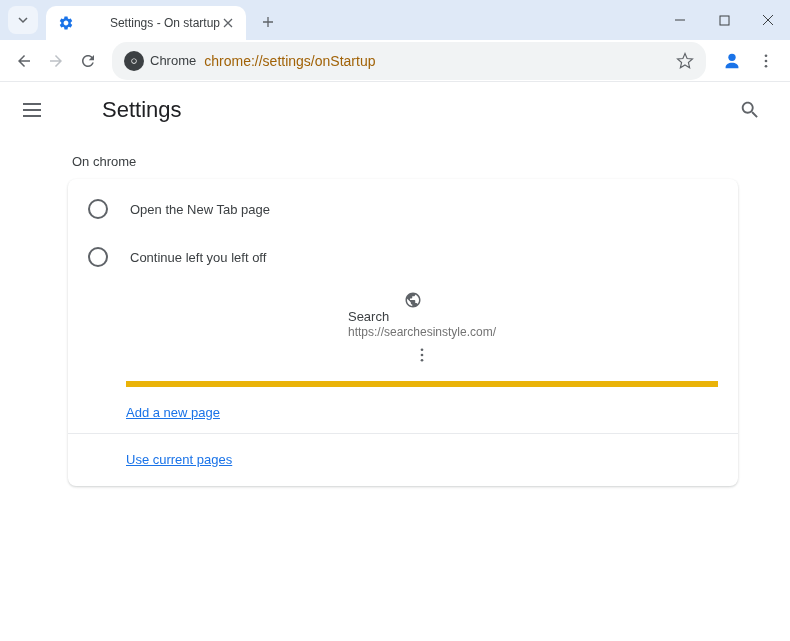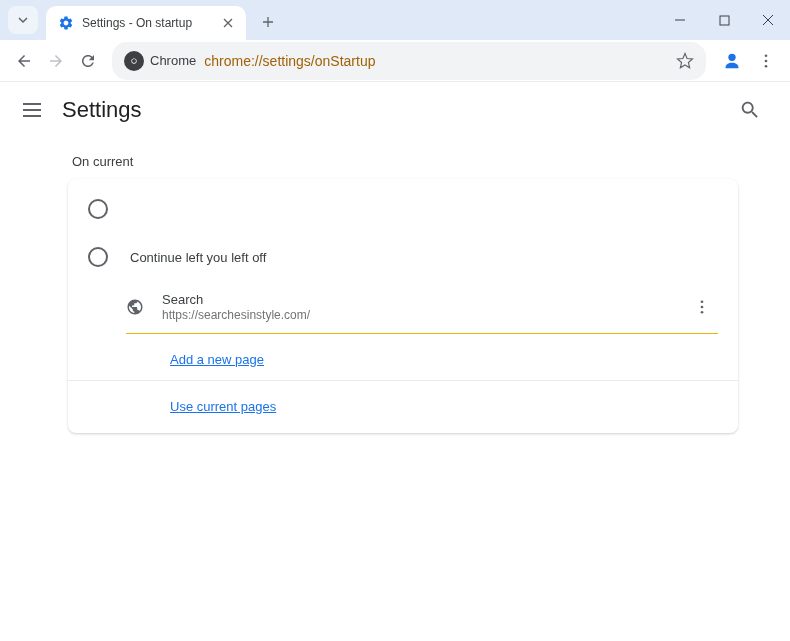--- a/index.html
+++ b/index.html
@@ -1,65 +1,65 @@
 <!DOCTYPE html>
 <html><head>
 <meta charset="utf-8">
 <style>
 * { box-sizing: border-box; margin: 0; padding: 0; font-family: 'Segoe UI', Arial, sans-serif; }
 body { width: 790px; height: 641px; background: #fff; overflow: hidden; }
 
 
 .titlebar { height: 40px; background: #dfe9f7; display: flex; align-items: flex-end; position: relative; }
 .dropdown-btn { width: 30px; height: 28px; background: #eff4fb; border-radius: 8px; margin-left: 8px; margin-bottom: 6px; display: flex; align-items: center; justify-content: center; cursor: pointer; }
-.tab { background: #fff; height: 34px; border-radius: 10px 10px 0 0; margin-left: 8px; display: flex; align-items: center; padding: 0 10px 0 12px; min-width: 200px; position: relative; }
+.tab { background: #fff; height: 34px; border-radius: 10px 10px 0 0; margin-left: 8px; display: flex; align-items: center; padding: 0 10px 0 12px; min-width: 200px; position: relative; text-align: right; }
 .tab-favicon { width: 16px; height: 16px; display: flex; align-items: center; justify-content: center; margin-right: 8px; color: #1a73e8; }
 .tab-title { font-size: 12px; color: #3c4043; flex: 1; white-space: nowrap; overflow: hidden; }
 .tab-close { width: 16px; height: 16px; display: flex; align-items: center; justify-content: center; cursor: pointer; color: #5f6368; }
 .new-tab-btn { width: 28px; height: 28px; display: flex; align-items: center; justify-content: center; margin-left: 8px; margin-bottom: 4px; cursor: pointer; border-radius: 50%; color: #5f6368; }
 .window-controls { position: absolute; right: 0; top: 0; display: flex; height: 40px; }
 .win-ctrl { width: 44px; display: flex; align-items: center; justify-content: center; cursor: pointer; color: #3c4043; }
 
 
 .toolbar { height: 42px; background: #fff; display: flex; align-items: center; padding: 0 8px; border-bottom: 1px solid #e8eaed; }
 .nav-btn { width: 32px; height: 32px; display: flex; align-items: center; justify-content: center; color: #5f6368; cursor: pointer; border-radius: 50%; }
 .nav-btn.disabled { color: #bdc1c6; cursor: default; }
 .omnibox { flex: 1; height: 38px; background: #f1f3f4; border-radius: 15px; margin: 0 8px; display: flex; align-items: center; padding: 0 12px; }
 .omnibox-icon { width: 20px; height: 20px; background: #3c4043; border-radius: 50%; display: flex; align-items: center; justify-content: center; margin-right: 6px; }
 .omnibox-chip { font-size: 13px; color: #3c4043; margin-right: 8px; font-weight: 500; }
 .omnibox-url { font-size: 14px; color: #a16207; flex: 1; }
 .star-btn { color: #5f6368; cursor: pointer; margin-left: 4px; display: flex; }
 .profile-btn { width: 28px; height: 28px; display: flex; align-items: center; justify-content: center; cursor: pointer; color: #1a73e8; margin: 0 4px; }
 .menu-btn { width: 32px; height: 32px; display: flex; align-items: center; justify-content: center; cursor: pointer; color: #5f6368; }
 
 
-.settings-header { height: 56px; display: flex; align-items: center; padding: 0 20px; }
+.settings-header { height: 56px; display: flex; align-items: center; padding: 0 20px; gap: 40px; }
 .hamburger { width: 24px; height: 24px; display: flex; flex-direction: column; justify-content: center; cursor: pointer; margin-right: 18px; gap: 4px; }
 .hamburger span { display: block; height: 2px; background: #5f6368; width: 18px; margin: 0 auto; }
 .settings-title { font-size: 22px; color: #202124; font-weight: 500; }
 .search-icon-btn { margin-left: auto; width: 40px; height: 40px; display: flex; align-items: center; justify-content: center; cursor: pointer; color: #5f6368; }
 
 
 .content { padding: 16px 52px 0 68px; }
 .section-title { font-size: 13px; color: #3c4043; font-weight: 500; margin-bottom: 10px; margin-left: 4px; }
 .card { background: #fff; border-radius: 8px; box-shadow: 0 1px 2px rgba(60,64,67,0.15), 0 1px 3px rgba(60,64,67,0.1); padding: 6px 0; }
 .radio-row { display: flex; align-items: center; padding: 14px 20px; cursor: pointer; }
 .radio { width: 20px; height: 20px; border: 2px solid #5f6368; border-radius: 50%; margin-right: 22px; position: relative; flex-shrink: 0; }
 .radio.selected { border-color: #1a73e8; }
 .radio.selected::after { content: ''; position: absolute; top: 3px; left: 3px; width: 10px; height: 10px; background: #1a73e8; border-radius: 50%; }
 .radio-label { font-size: 13px; color: #3c4043; }
-.page-item { margin: 0 20px 0 58px; padding: 10px 0; border-bottom: 1px solid #eab308; display: flex; align-items: center; }
+.page-item { margin: 0 20px 0 58px; padding: 10px 0; border-bottom: 6px solid #eab308; display: flex; align-items: center; flex-direction: column; }
 .globe-icon { width: 18px; height: 18px; margin-right: 18px; color: #5f6368; flex-shrink: 0; }
 .page-info { flex: 1; }
 .page-name { font-size: 13px; color: #3c4043; }
 .page-url { font-size: 12px; color: #737373; margin-top: 1px; }
 .kebab { width: 32px; height: 32px; display: flex; align-items: center; justify-content: center; cursor: pointer; color: #5f6368; }
 .link-row { padding: 16px 20px 12px 58px; }
 .link-row.bordered { border-bottom: 1px solid #e8eaed; }
-.settings-link { font-size: 13px; color: #1a73e8; text-decoration: underline; cursor: pointer; margin-left: 44px; }
+.settings-link { font-size: 13px; color: #1a73e8; text-decoration: underline; cursor: pointer; }
 svg { display: block; }
 </style>
 </head>
 <body>
 
 <div class="titlebar">
   <div class="dropdown-btn">
     <svg width="12" height="12" viewBox="0 0 12 12">
         <path d="M2 4l4 4 4-4" stroke="#5f6368" stroke-width="1.5" fill="none"></path>
       </svg>
@@ -156,24 +156,25 @@
   </div>
   <div class="settings-title">Settings</div>
   <div class="search-icon-btn">
     <svg width="22" height="22" viewBox="0 0 24 24">
         <path d="M15.5 14h-.79l-.28-.27C15.41 12.59 16 11.11 16 9.5 16 5.91 13.09 3 9.5 3S3 5.91 3 9.5 5.91 16 9.5 16c1.61 0 3.09-.59 4.23-1.57l.27.28v.79l5 4.99L20.49 19l-4.99-5zm-6 0C7.01 14 5 11.99 5 9.5S7.01 5 9.5 5 14 7.01 14 9.5 11.99 14 9.5 14z" fill="#5f6368"></path>
       </svg>
   </div>
 </div>
 
 <div class="content">
-  <div class="section-title">On current</div>
+  <div class="section-title">On chrome</div>
   <div class="card">
     <div class="radio-row">
       <div class="radio"></div>
+      <div class="radio-label">Open the New Tab page</div>
     </div>
     <div class="radio-row">
       <div class="radio"></div>
       <div class="radio-label">Continue left you left off</div>
     </div>
     <div class="page-item">
       <div class="globe-icon">
         <svg width="18" height="18" viewBox="0 0 24 24">
             <path d="M12 2C6.48 2 2 6.48 2 12s4.48 10 10 10 10-4.48 10-10S17.52 2 12 2zm-1 17.93c-3.95-.49-7-3.85-7-7.93 0-.62.08-1.21.21-1.79L9 15v1c0 1.1.9 2 2 2v1.93zm6.9-2.54c-.26-.81-1-1.39-1.9-1.39h-1v-3c0-.55-.45-1-1-1H8v-2h2c.55 0 1-.45 1-1V7h2c1.1 0 2-.9 2-2v-.41c2.93 1.19 5 4.06 5 7.41 0 2.08-.8 3.97-2.1 5.39z" fill="#5f6368"></path>
           </svg>

